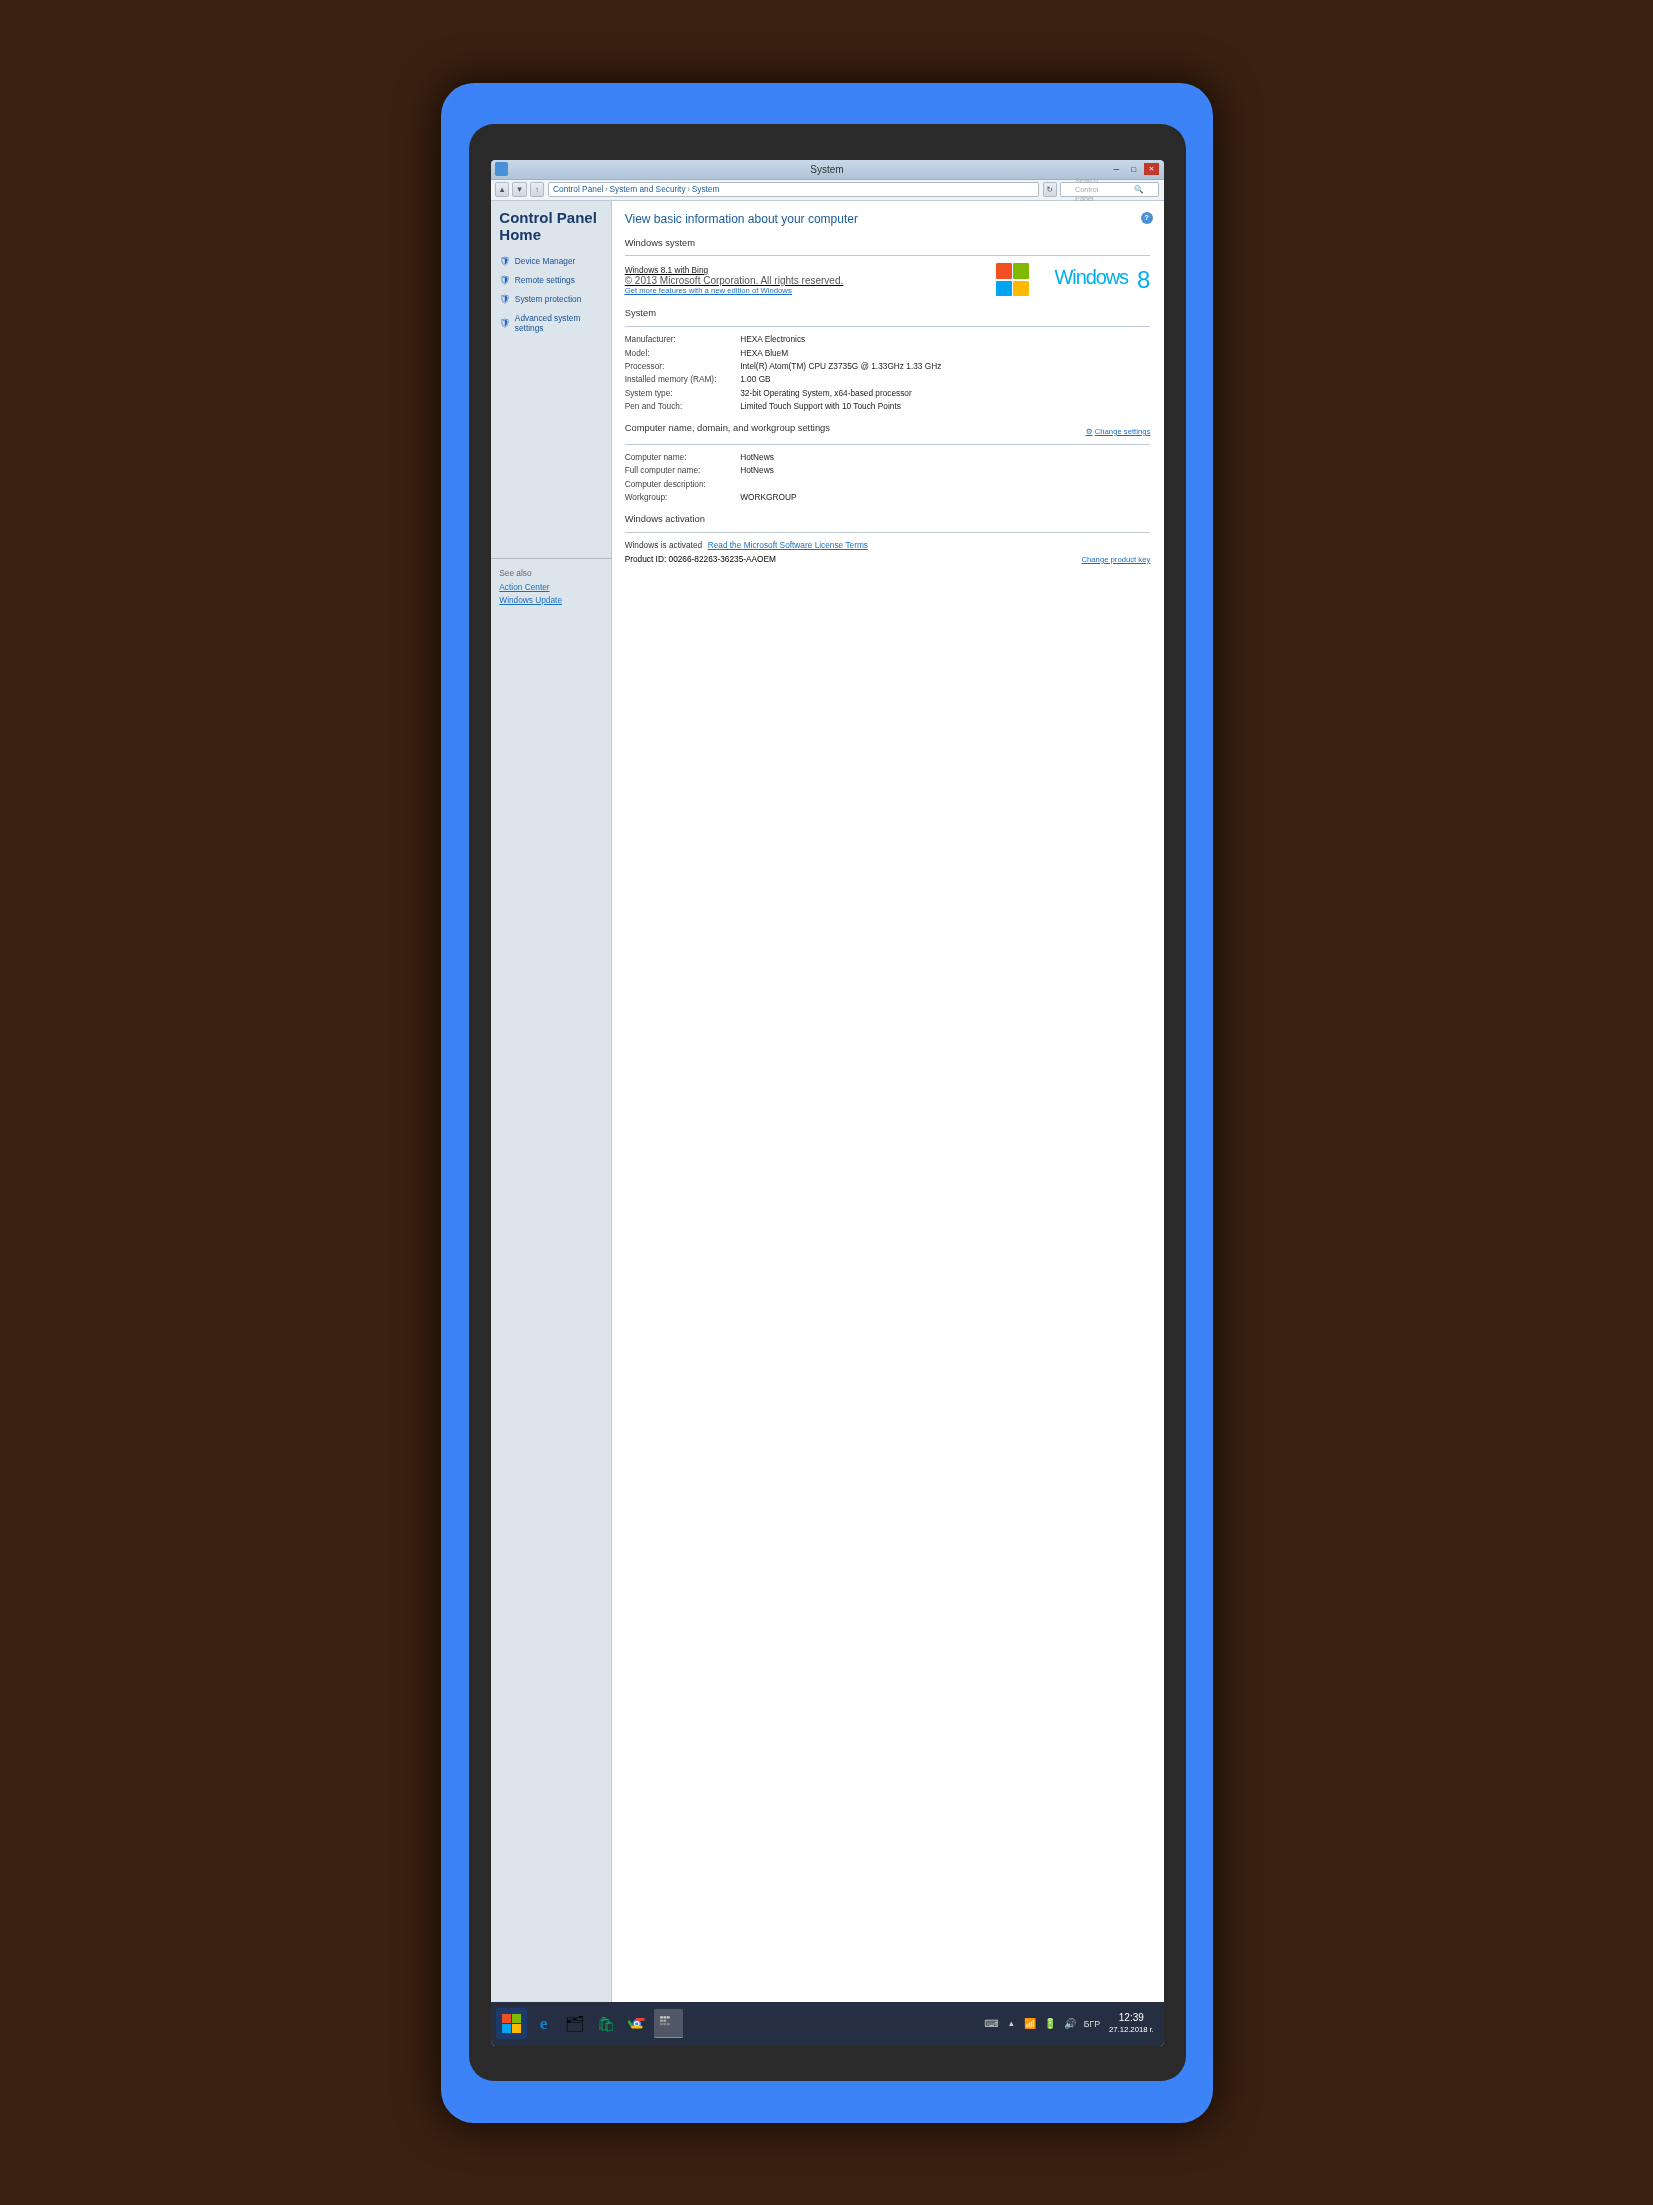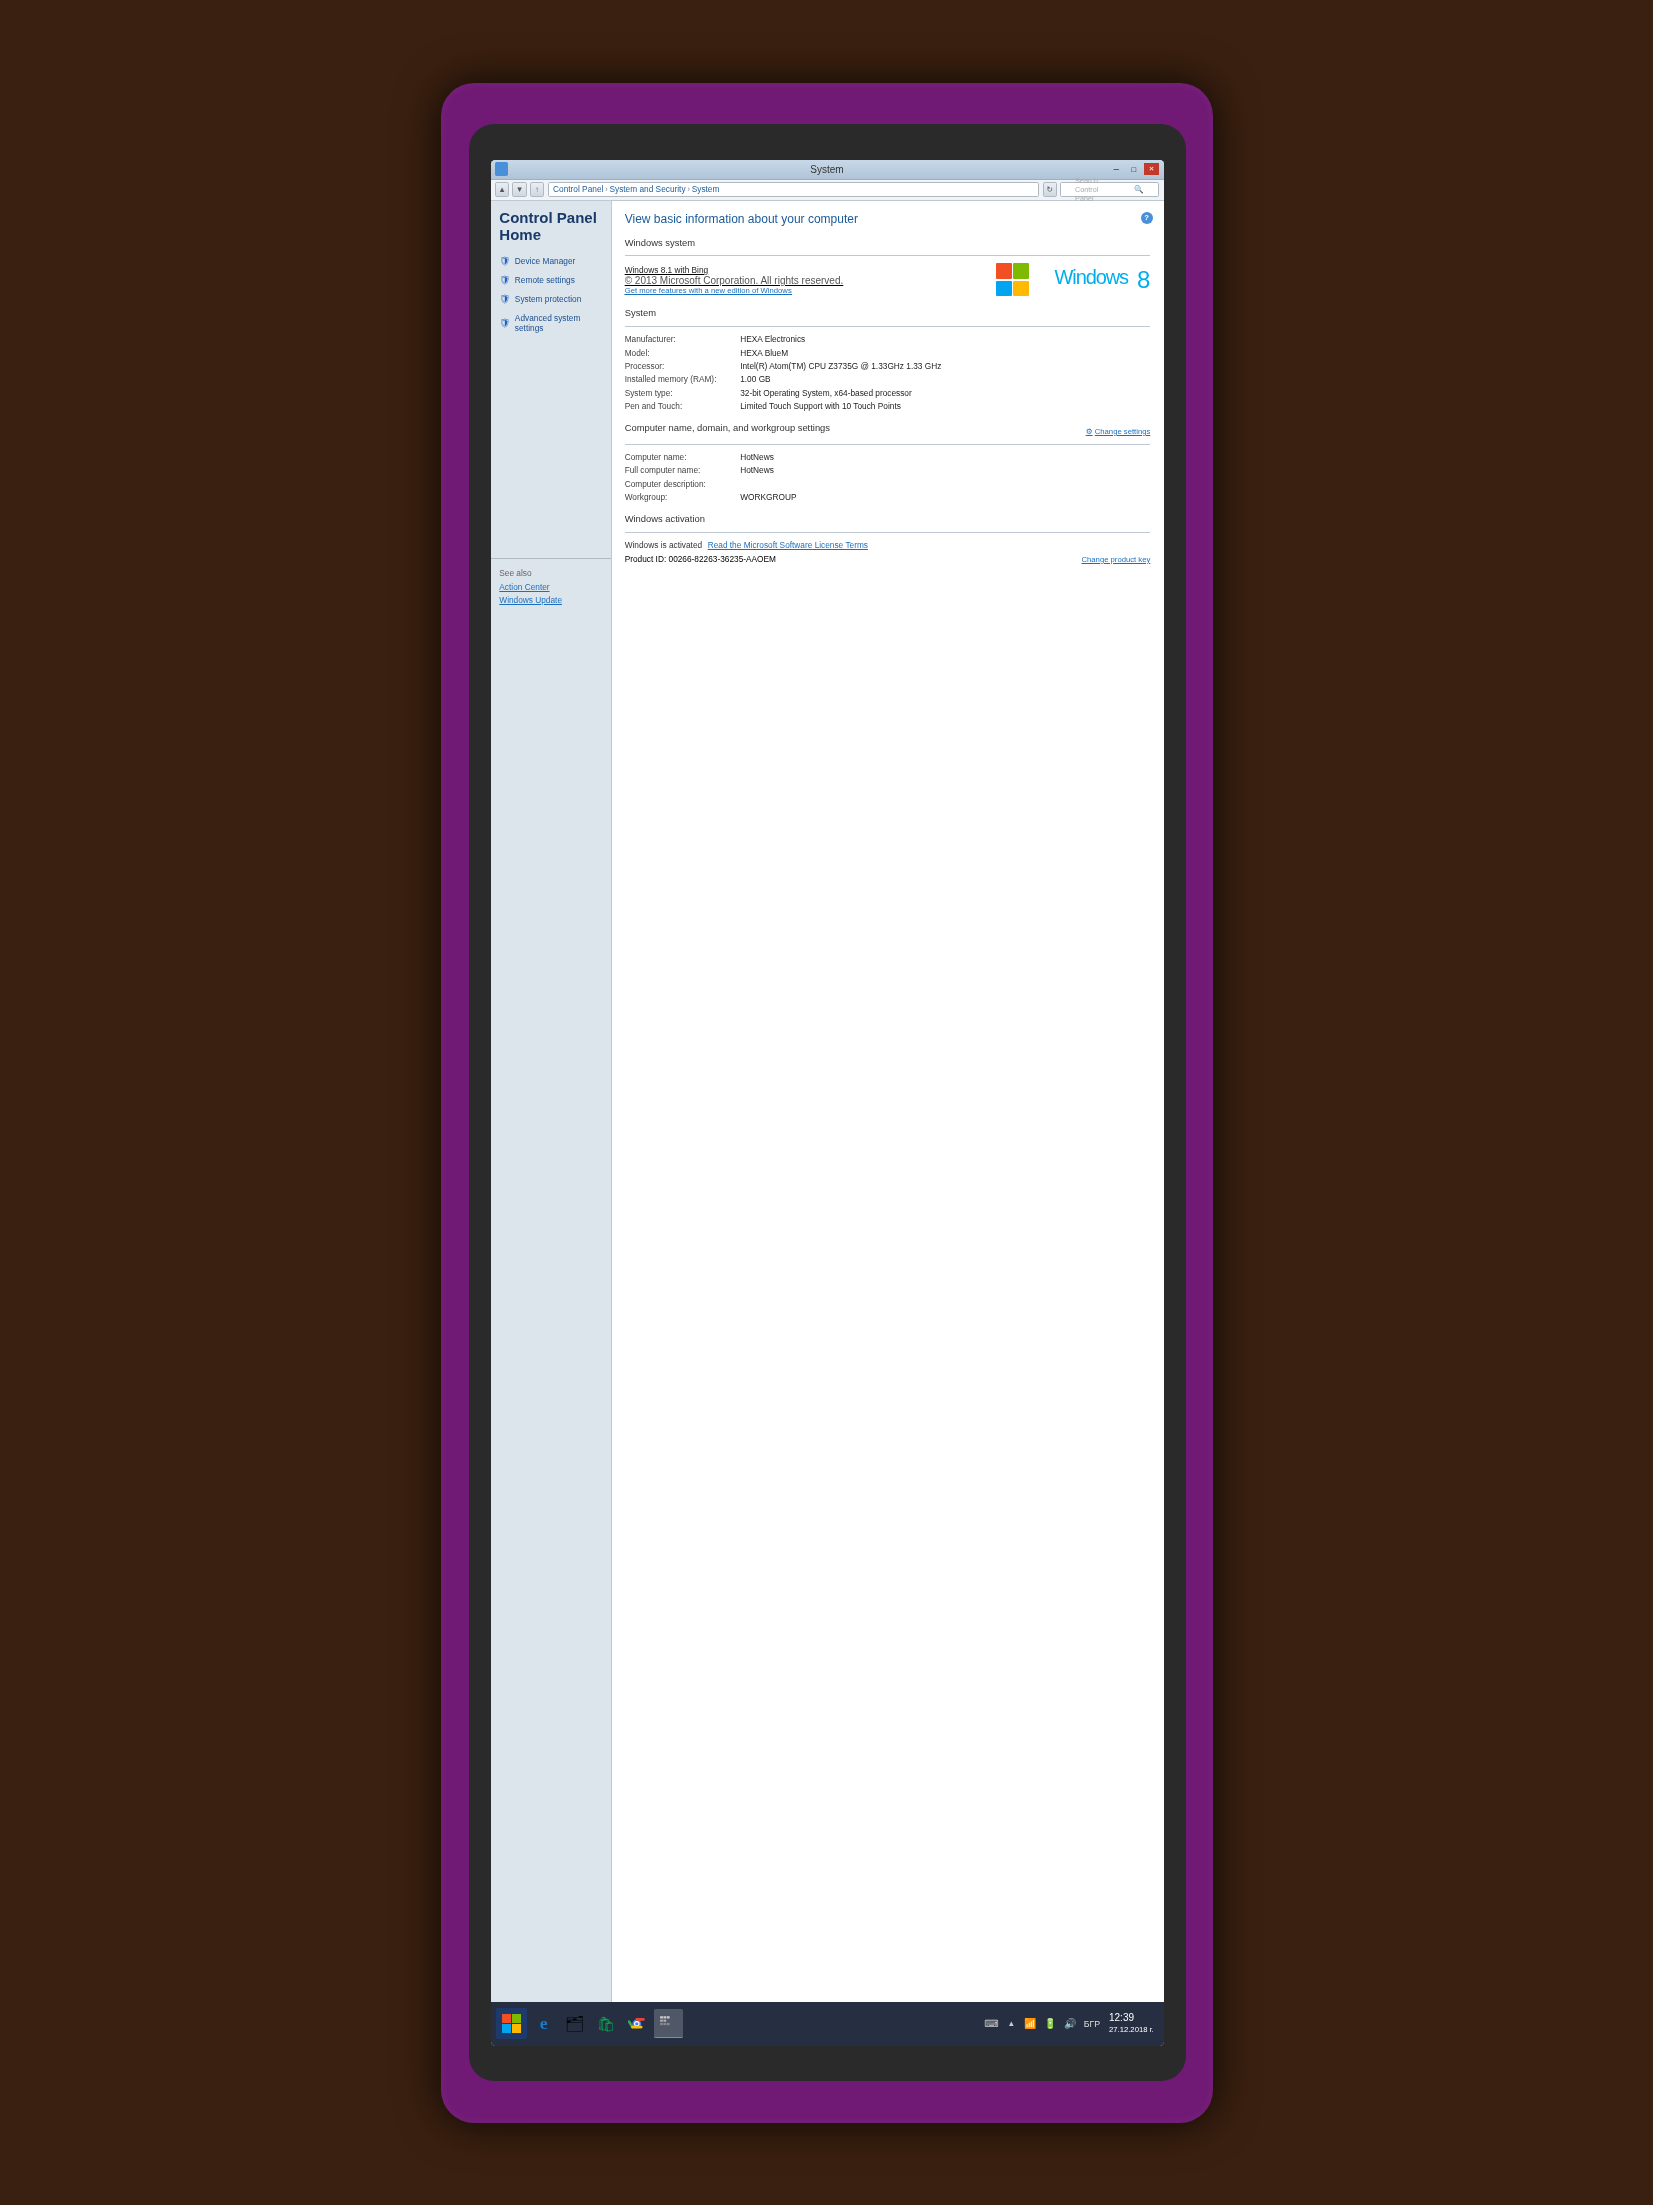--- a/index.html
+++ b/index.html
@@ -9,21 +9,21 @@
       background: #3a2010;
       display: flex;
       align-items: center;
       justify-content: center;
       font-family: 'Segoe UI', Arial, sans-serif;
     }
 
     .tablet-outer {
       width: 772px;
       height: 2040px;
-      background: #701a75;
+      background: #3b82f6;
       border-radius: 33px;
       display: flex;
       align-items: center;
       justify-content: center;
       box-shadow: 0 0 44px rgba(0,0,0,0.8), inset 0 0 11px rgba(255,255,255,0.05);
       position: relative;
     }
 
     .tablet-inner {
       width: 717px;
@@ -451,21 +451,21 @@
       cursor: pointer;
     }
 
     .tray-lang {
       font-size: 8.8px;
       color: #ddd;
       padding: 0 2.2px;
     }
 
     .taskbar-clock {
-      text-align: left;
+      text-align: center;
       color: white;
       font-size: 8.8px;
       line-height: 1.4;
       padding: 0 4.4px;
     }
 
     .clock-time { font-size: 10px; }
     .clock-date { font-size: 7.7px; }
   </style>
 </head>

